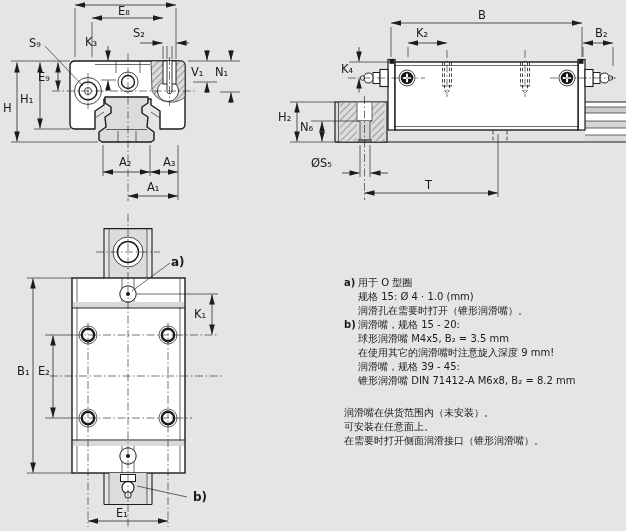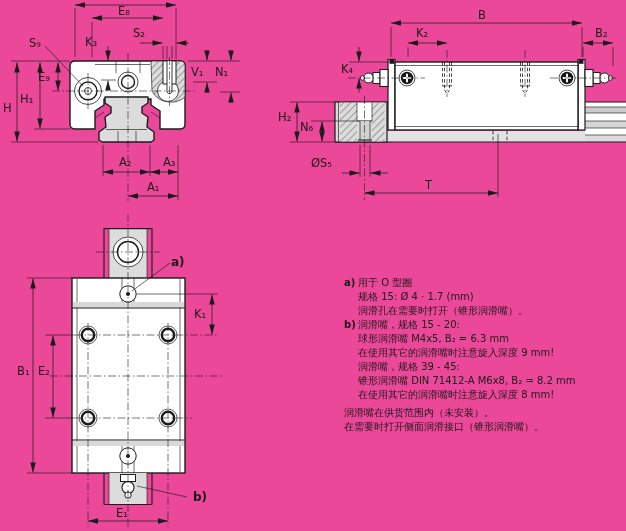--- a/index.html
+++ b/index.html
@@ -1,32 +1,32 @@
 <!DOCTYPE html>
 <html><head>
 <meta charset="utf-8">
 <style>
   html,body{margin:0;padding:0;background:#fff;}
-  #stage{position:relative;width:626px;height:531px;background:#ec4899;overflow:hidden;
+  #stage{position:relative;width:626px;height:531px;background:#e5e5e5;overflow:hidden;
          font-family:"DejaVu Sans",sans-serif;}
   svg{position:absolute;left:0;top:0;}
   svg text{font-family:"DejaVu Sans",sans-serif;font-size:11.5px;fill:#1a1a1a;}
   svg text.bold{font-weight:bold;font-size:12px;}
   .m{fill:none;stroke:#1c1c1c;stroke-width:1.1;}
   .ol{stroke:#1c1c1c;stroke-width:1.4;stroke-linejoin:round;}
   .thin{fill:none;stroke:#1c1c1c;stroke-width:.65;}
   .dim{fill:none;stroke:#1c1c1c;stroke-width:.75;}
   .cl{fill:none;stroke:#1c1c1c;stroke-width:.6;stroke-dasharray:8 2.5 1.5 2.5;}
   .hid{fill:none;stroke:#1c1c1c;stroke-width:.8;stroke-dasharray:3.5 2.2;}
   .gry{fill:#dcdcdc;}
   .notes{position:absolute;left:344px;top:276px;width:282px;font-size:10px;
          line-height:14px;color:#1a1a1a;white-space:nowrap;}
   .note-item{display:flex;}
   .note-marker{width:14px;font-weight:bold;flex:0 0 14px;}
-  .note-footer{margin-top:4px;}
+  .note-footer{margin-top:18px;}
 </style>
 </head>
 <body>
 
 <div id="stage">
 
 <svg width="626" height="531" viewBox="0 0 626 531">
   <defs>
     <marker id="aE" markerWidth="12" markerHeight="8" refX="10.5" refY="4" orient="auto" markerUnits="userSpaceOnUse">
       <path d="M10.5,4 L0.5,1.2 L0.5,6.8 Z" fill="#1c1c1c"></path>
@@ -251,34 +251,34 @@
     <text x="116" y="517">E₁</text>
     <text class="bold" x="193" y="501">b)</text>
   </g>
 </svg>
 
 <div class="notes">
   <div class="note-item">
     <div class="note-marker">a)</div>
     <div>
       <div>用于 O 型圈</div>
-      <div>规格 15: Ø 4 · 1.7 (mm)</div>
+      <div>规格 15: Ø 4 · 1.0 (mm)</div>
       <div>润滑孔在需要时打开（锥形润滑嘴）。</div>
     </div>
   </div>
   <div class="note-item">
     <div class="note-marker">b)</div>
     <div>
       <div>润滑嘴，规格 15 - 20:</div>
-      <div>球形润滑嘴 M4x5, B₂ = 6.3 mm</div>
+      <div>球形润滑嘴 M4x5, B₂ = 3.5 mm</div>
       <div>在使用其它的润滑嘴时注意旋入深度 9 mm!</div>
       <div>润滑嘴，规格 39 - 45:</div>
       <div>锥形润滑嘴 DIN 71412-A M6x8, B₂ = 8.2 mm</div>
-      <div>在使用其它的润滑嘴时注意旋入深度 8 mm!</div>
     </div>
   </div>
   <div class="note-footer">
     <div>润滑嘴在供货范围内（未安装）。</div>
+    <div>可安装在任意面上。</div>
     <div>在需要时打开侧面润滑接口（锥形润滑嘴）。</div>
   </div>
 </div>
 
 </div>
 
 </body></html>

